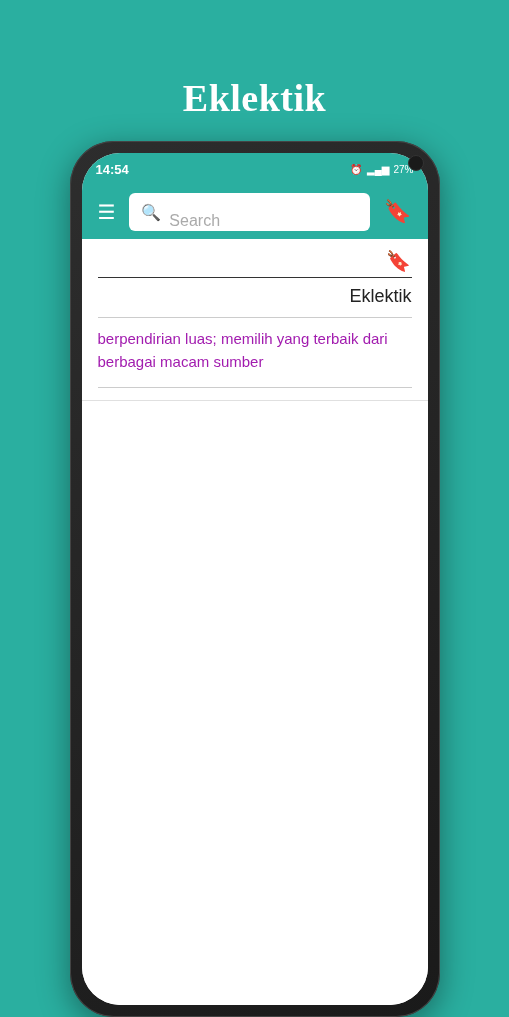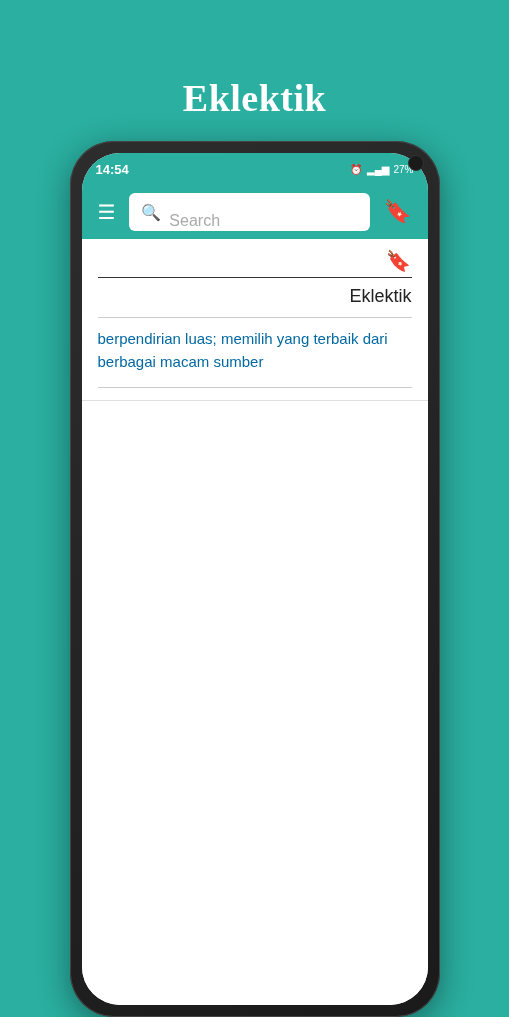--- a/index.html
+++ b/index.html
@@ -178,21 +178,21 @@
     }
 
     .word-divider-bottom {
       height: 1px;
       background: #ccc;
       margin-bottom: 10px;
     }
 
     .word-definition {
       font-size: 15px;
-      color: #0369a1;
+      color: #a21caf;
       font-family: Arial, sans-serif;
       line-height: 1.5;
       padding-bottom: 4px;
     }
 
     .word-def-divider {
       height: 1px;
       background: #ccc;
       margin-top: 10px;
     }

